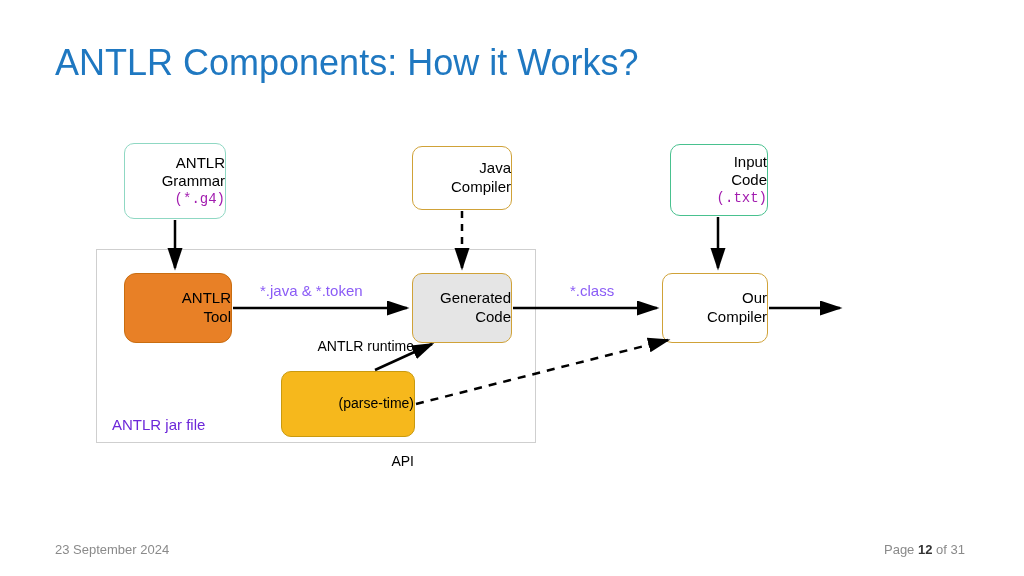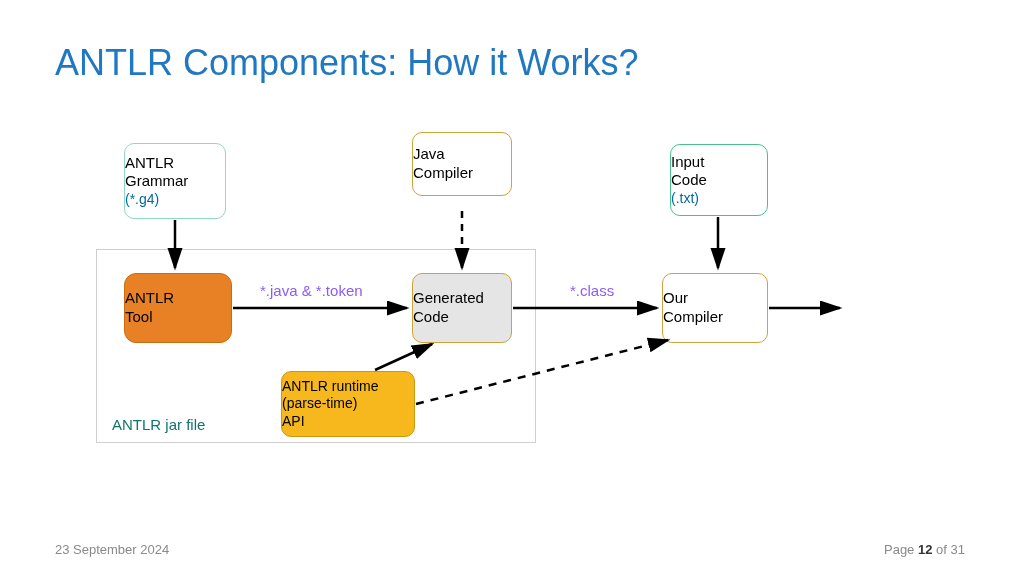--- a/index.html
+++ b/index.html
@@ -26,36 +26,36 @@
     left: 0;
     width: 1024px;
     height: 576px;
   }
   .node {
     position: absolute;
     box-sizing: border-box;
     border-radius: 10px;
     display: flex;
     flex-direction: column;
-    align-items: flex-start;
+    align-items: flex-end;
     justify-content: center;
     text-align: center;
     line-height: 1.25;
     font-family: Verdana, Geneva, sans-serif;
     font-size: 15px;
   }
-  .node .sub { color: #0369a1; font-size: 14px; }
+  .node .sub { color: #a21caf; font-size: 14px; font-family: Liberation Mono, monospace; }
   .n-grammar { left: 124px; top: 143px; width: 102px; height: 76px; border: 1.5px solid #8fd8c3; background: #fff; }
-  .n-javac   { left: 412px; top: 132px; width: 100px; height: 64px; border: 1.5px solid #d0a238; background: #fff; }
+  .n-javac   { left: 412px; top: 146px; width: 100px; height: 64px; border: 1.5px solid #d0a238; background: #fff; }
   .n-input   { left: 670px; top: 144px; width: 98px;  height: 72px; border: 1.5px solid #49c18f; background: #fff; }
   .jar-box   { position: absolute; left: 96px; top: 249px; width: 440px; height: 194px; border: 1.5px solid #cfcfcf; box-sizing: border-box; }
-  .jar-label { position: absolute; left: 112px; top: 416px; color: #0f766e; font-size: 15px; font-family: Verdana, Geneva, sans-serif; }
+  .jar-label { position: absolute; left: 112px; top: 416px; color: #6d28d9; font-size: 15px; font-family: Verdana, Geneva, sans-serif; }
   .n-tool    { left: 124px; top: 273px; width: 108px; height: 70px; border: 1.5px solid #c96d10; background: #e88026; border-radius: 12px; }
   .n-gen     { left: 412px; top: 273px; width: 100px; height: 70px; border: 1.5px solid #d0a238; background: #e5e5e5; }
-  .n-runtime { left: 281px; top: 371px; width: 134px; height: 66px; border: 1.5px solid #c99a0f; background: #f6b81c; border-radius: 10px; font-size: 14px; }
+  .n-runtime { left: 281px; top: 371px; width: 134px; height: 66px; border: 1.5px solid #c99a0f; background: #f6b81c; border-radius: 10px; font-size: 14px; gap: 40px; }
   .n-our     { left: 662px; top: 273px; width: 106px; height: 70px; border: 1.5px solid #d0a238; background: #fff; }
   .n-result  { left: 845px; top: 273px; width: 100px; height: 70px; border: 1.5px solid #d0a238; background: #fff; }
   .edge-label { position: absolute; color: #8b5cf6; font-size: 15px; font-family: Verdana, Geneva, sans-serif; }
   .lbl-java  { left: 260px; top: 282px; }
   .lbl-class { left: 570px; top: 282px; }
   .footer {
     position: absolute;
     bottom: 14px;
     left: 0;
     width: 1020px;

